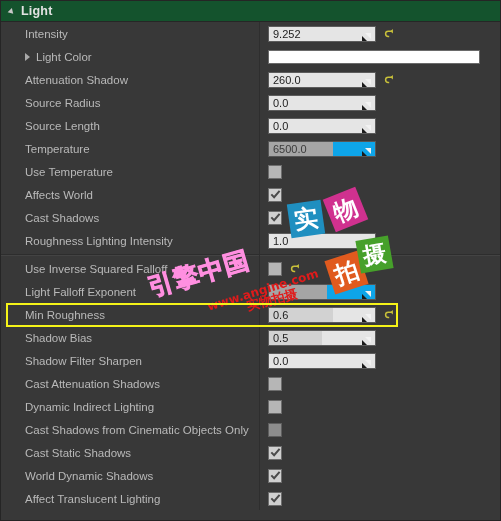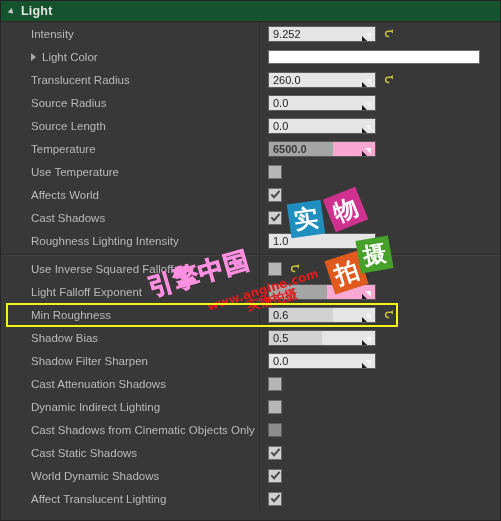--- a/index.html
+++ b/index.html
@@ -31,21 +31,21 @@
   }
   .cat-title{color:#e2e2e2;font-size:12.5px;font-weight:bold;letter-spacing:.2px;}
 
   
   .rows{position:relative;}
   .row{
     position:relative;height:23px;display:flex;align-items:center;
     box-sizing:border-box;
   }
   .row .lbl{
-    width:258px;box-sizing:border-box;padding-left:30px;
+    width:258px;box-sizing:border-box;padding-left:24px;
     color:#b9b9b9;font-size:11.5px;white-space:nowrap;overflow:hidden;
     display:flex;align-items:center;
   }
   .row .lbl.indent{}
   .exp-arrow{
     width:0;height:0;
     border-left:5px solid #a9a9a9;
     border-top:4px solid transparent;
     border-bottom:4px solid transparent;
     margin-right:6px;
@@ -73,21 +73,21 @@
   }
   .numfield .val{
     position:relative;z-index:2;
     font-size:11px;color:#1c1c1c;padding-left:4px;
     line-height:14px;
   }
   .numfield .spin{
     position:absolute;right:3px;top:2px;z-index:3;
     width:11px;height:11px;
   }
-  .numfield.disabled{background:#f9a8d4;border-color:#565656;font-weight:bold;}
+  .numfield.disabled{background:#0ea5e9;border-color:#565656;}
   .numfield.disabled .fill{background:#a5a5a5;}
   .numfield.disabled .val{color:#3b3b3b;}
 
   .reset-icon{
     width:13px;height:14px;margin-left:7px;
     display:flex;align-items:center;justify-content:center;
   }
 
   
   .colorswatch{
@@ -169,21 +169,21 @@
         <div class="lbl indent">
           <span class="exp-arrow"></span>
           <span>Light Color</span>
         </div>
         <div class="ctl">
           <div class="colorswatch" style="background: rgb(255, 255, 255);"></div>
         </div>
       </div>
       <div class="row">
         <div class="lbl">
-          <span>Translucent Radius</span>
+          <span>Attenuation Shadow</span>
         </div>
         <div class="ctl">
           <div class="numfield">
             <div class="fill" style="width: 0%;"></div>
             <span class="val">260.0</span>
             <span class="spin"><svg width="11" height="11" viewBox="0 0 11 11">
                 <polygon points="10,1 10,7 4,1" fill="#f2f2f2"></polygon>
                 <polygon points="1,10 7,10 1,4" fill="#1b1b1b"></polygon>
               </svg></span>
           </div>

